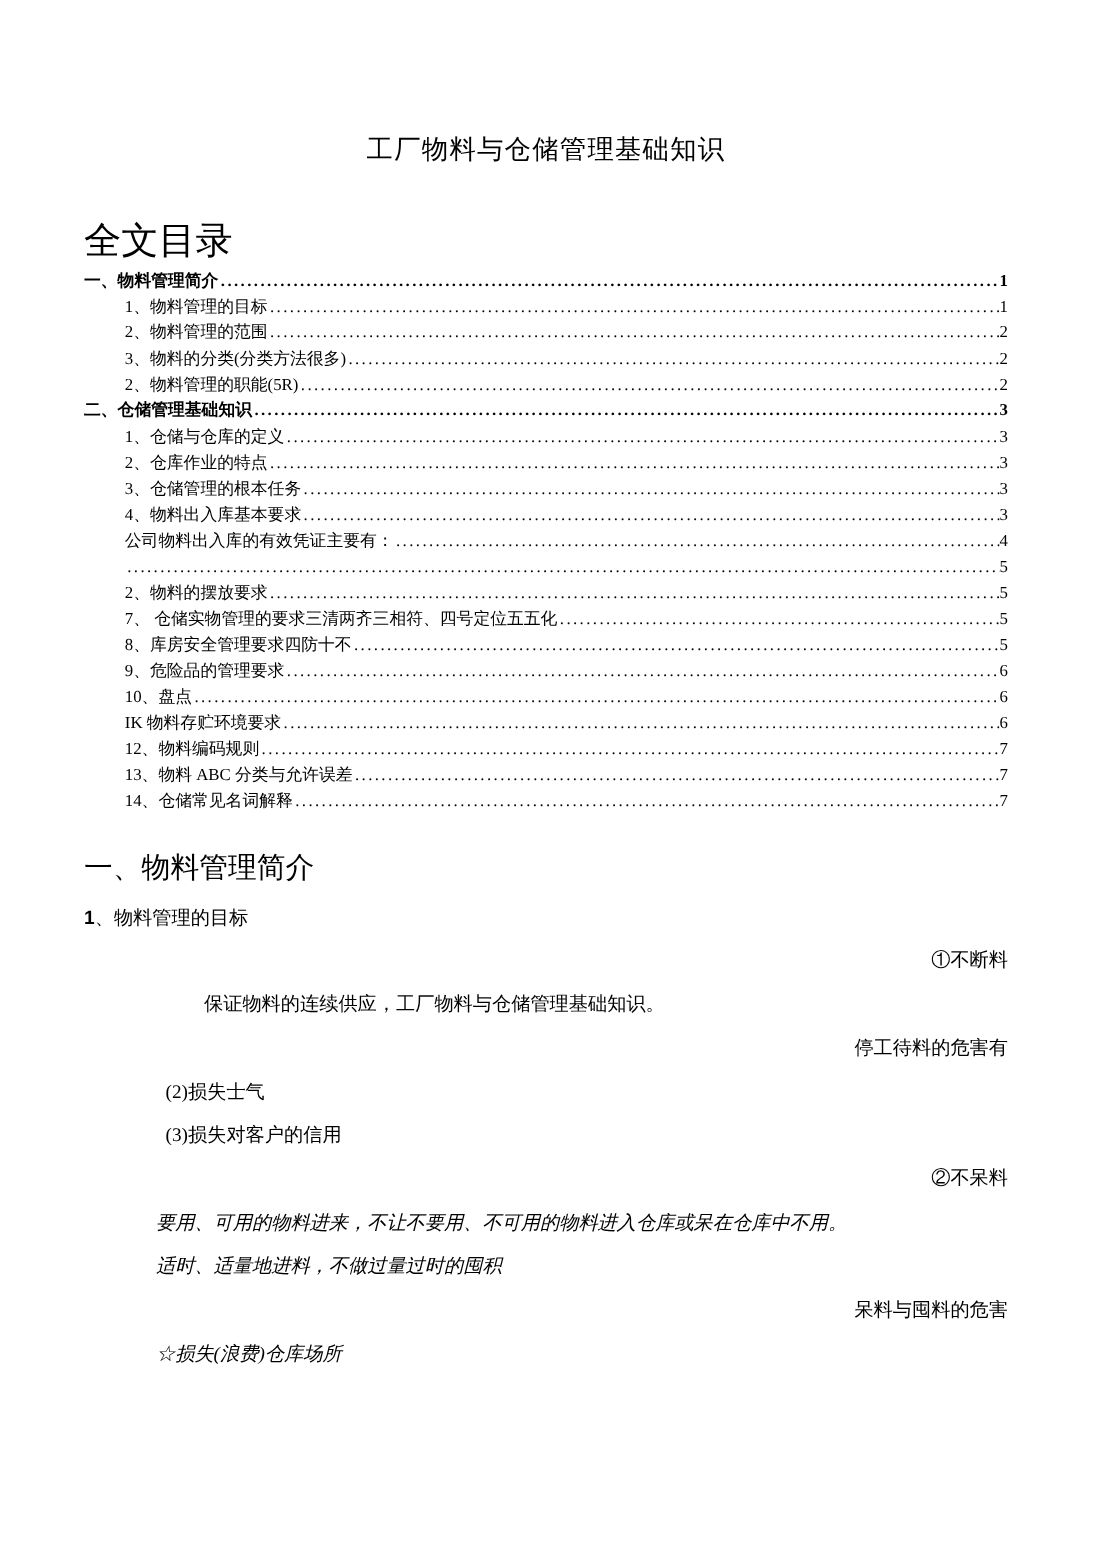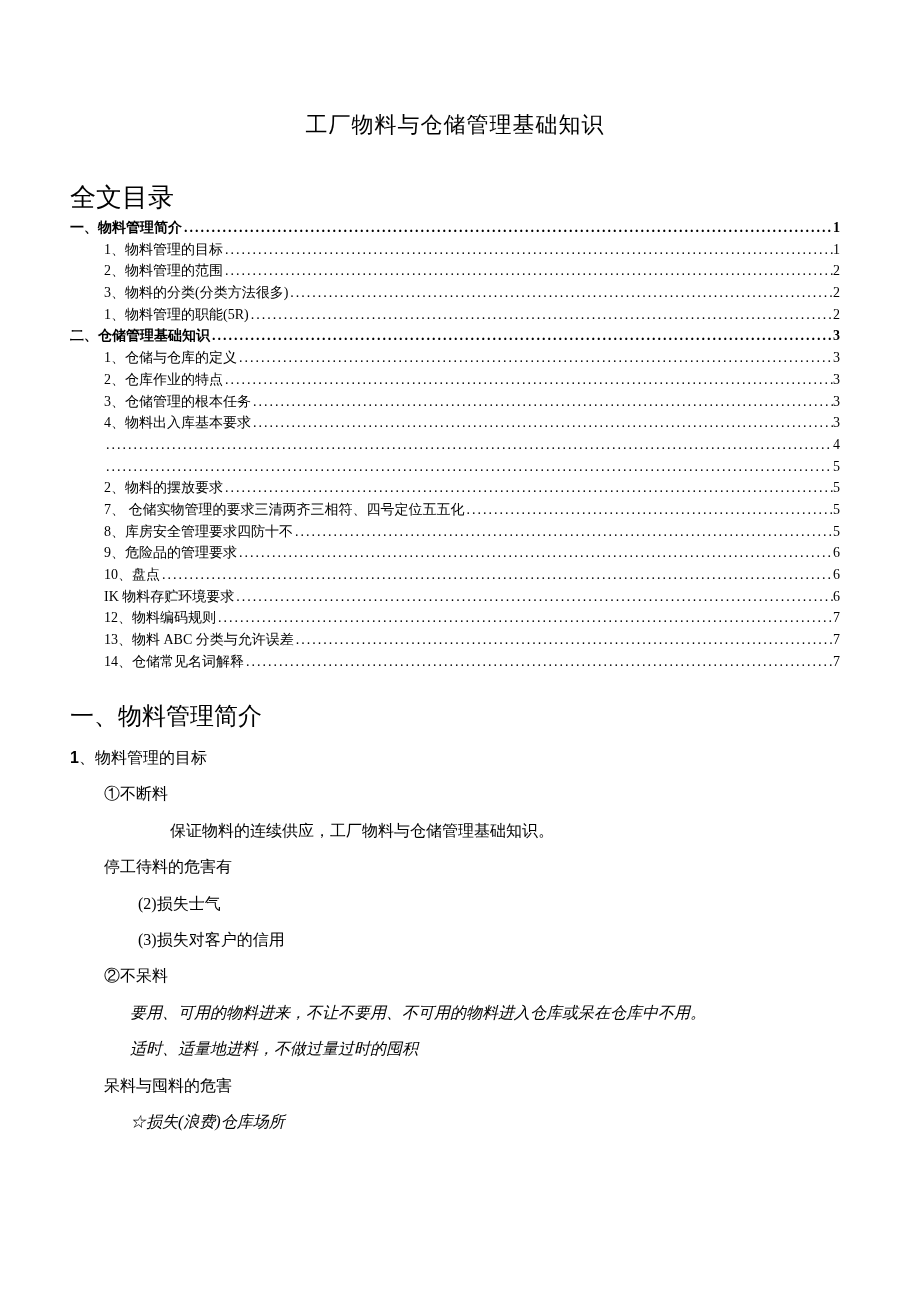--- a/index.html
+++ b/index.html
@@ -14,21 +14,21 @@
     padding: 110px 80px 60px 70px;
   }
   .doc-title {
     text-align: center;
     font-size: 22px;
     font-family: Liberation Sans, sans-serif;
     margin-bottom: 40px;
     letter-spacing: 1px;
   }
   .toc-header {
-    font-size: 26px;
+    font-size: 31px;
     font-family: Liberation Mono, monospace;
     margin-bottom: 2px;
   }
   .toc-line {
     display: flex;
     align-items: baseline;
     font-size: 14px;
     line-height: 1.55;
     white-space: nowrap;
   }
@@ -53,21 +53,21 @@
   .sub-title {
     font-size: 16px;
     margin-bottom: 14px;
   }
   .sub-title .num { font-weight: bold; font-family: Arial, sans-serif; }
   .body-line {
     font-size: 16px;
     line-height: 1.4;
     margin-bottom: 14px;
   }
-  .ind1 { padding-left: 34px; }
+  .ind1 { padding-left: 34px; text-align: right; }
   .ind2 { padding-left: 68px; }
   .ind3 { padding-left: 100px; }
   .ind4 { padding-left: 60px; font-style: italic; }
 </style>
 </head>
 <body>
 
 <div class="page">
 
   <div class="doc-title">工厂物料与仓储管理基础知识</div>
@@ -89,21 +89,21 @@
         <span class="toc-label">2、物料管理的范围</span>
         <span class="toc-dots"></span>
         <span class="toc-page">2</span>
       </div>
       <div class="toc-line l2">
         <span class="toc-label">3、物料的分类(分类方法很多)</span>
         <span class="toc-dots"></span>
         <span class="toc-page">2</span>
       </div>
       <div class="toc-line l2">
-        <span class="toc-label">1、物料管理的职能(5R)</span>
+        <span class="toc-label">2、物料管理的职能(5R)</span>
         <span class="toc-dots"></span>
         <span class="toc-page">2</span>
       </div>
       <div class="toc-line l1">
         <span class="toc-label">二、仓储管理基础知识</span>
         <span class="toc-dots"></span>
         <span class="toc-page">3</span>
       </div>
       <div class="toc-line l2">
         <span class="toc-label">1、仓储与仓库的定义</span>
@@ -119,20 +119,21 @@
         <span class="toc-label">3、仓储管理的根本任务</span>
         <span class="toc-dots"></span>
         <span class="toc-page">3</span>
       </div>
       <div class="toc-line l2">
         <span class="toc-label">4、物料出入库基本要求</span>
         <span class="toc-dots"></span>
         <span class="toc-page">3</span>
       </div>
       <div class="toc-line l2">
+        <span class="toc-label">公司物料出入库的有效凭证主要有：</span>
         <span class="toc-dots"></span>
         <span class="toc-page">4</span>
       </div>
       <div class="toc-line l2">
         <span class="toc-dots"></span>
         <span class="toc-page">5</span>
       </div>
       <div class="toc-line l2">
         <span class="toc-label">2、物料的摆放要求</span>
         <span class="toc-dots"></span>

